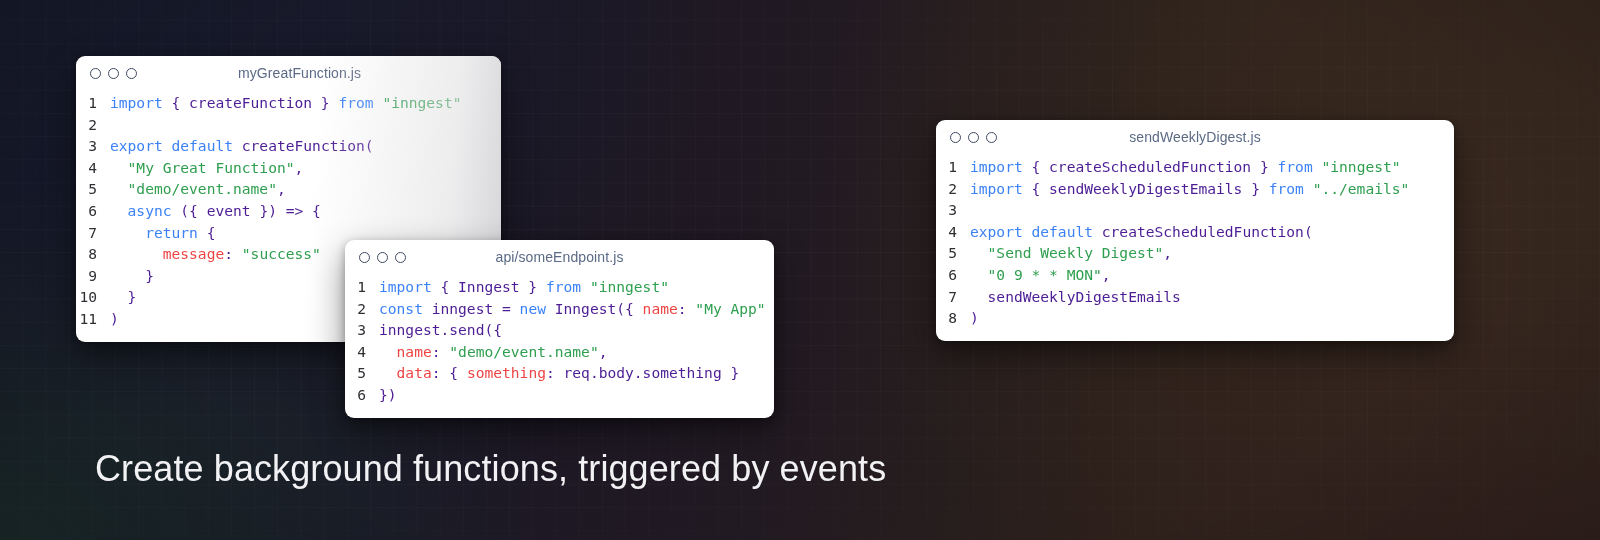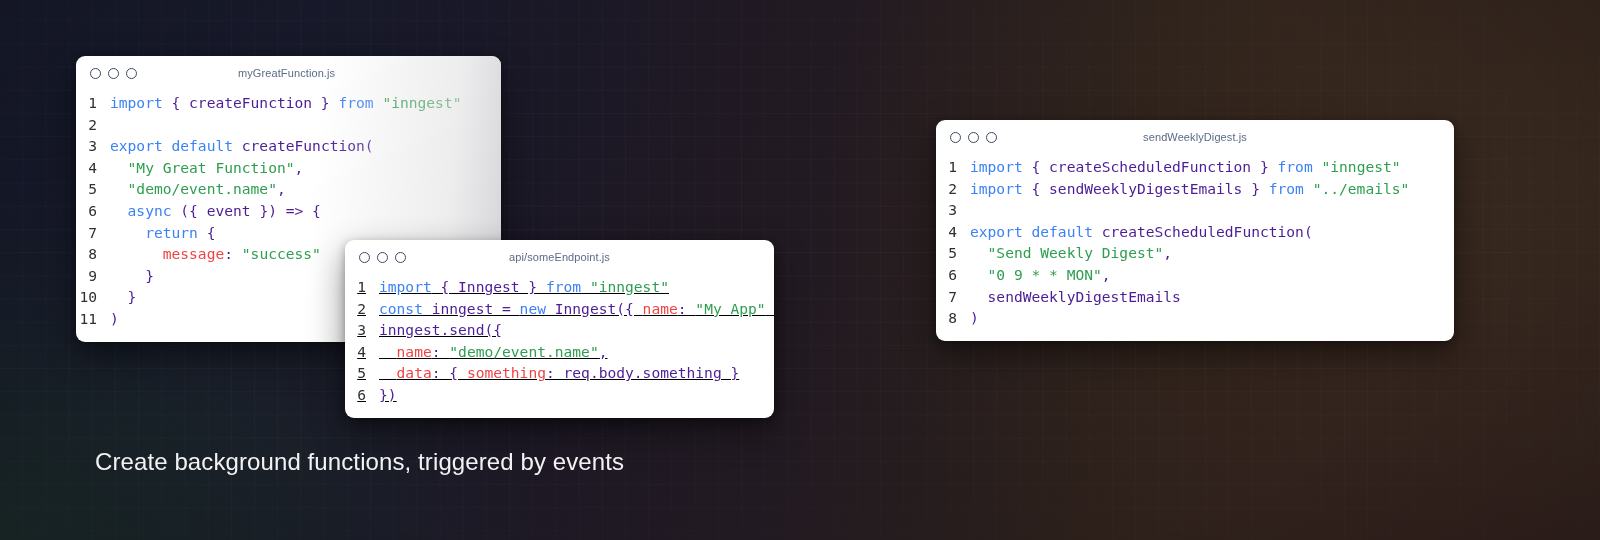--- a/index.html
+++ b/index.html
@@ -74,21 +74,21 @@
   .dots { display:flex; gap:7px; padding-left:14px; }
   .dot {
     width:11px; height:11px; border-radius:50%;
     border:1.4px solid #3e4a63;
     background:transparent;
   }
   .win-title {
     position:absolute;
     left:0; right:0;
     text-align:center;
-    font-size:11px;
+    font-size:14px;
     color:#5b6a86;
     font-family:"Liberation Sans", sans-serif;
     letter-spacing:0.1px;
     pointer-events:none;
   }
   .win-title.offset-left { text-align:left; padding-left:162px; }
 
   .code-body {
     padding:2px 0 12px 0;
     font-family:"DejaVu Sans Mono", monospace;
@@ -113,21 +113,21 @@
   .t-kw  { color:#3b82f6; }
   .t-str { color:#2e9e4f; }
   .t-prop{ color:#ef4444; }
   .t-pln { color:#4c1d95; }
 
   
   .caption {
     position:absolute;
     color:#f2f2f4;
     font-family:"Liberation Sans", sans-serif;
-    font-size:24px;
+    font-size:36px;
     font-weight:400;
     letter-spacing:0.1px;
     white-space:nowrap;
   }
 </style>
 </head>
 <body>
 
 <div id="stage">
 
@@ -152,21 +152,21 @@
       <div class="dots">
         <span class="dot"></span>
         <span class="dot"></span>
         <span class="dot"></span>
       </div>
       <div class="win-title">sendWeeklyDigest.js</div>
     </div>
     <div class="code-body"><div class="code-line"><span class="ln">1</span><span class="src"><span class="t-kw">import</span><span class="t-pln"> { createScheduledFunction } </span><span class="t-kw">from</span><span class="t-pln"> </span><span class="t-str">"inngest"</span></span></div><div class="code-line"><span class="ln">2</span><span class="src"><span class="t-kw">import</span><span class="t-pln"> { sendWeeklyDigestEmails } </span><span class="t-kw">from</span><span class="t-pln"> </span><span class="t-str">"../emails"</span></span></div><div class="code-line"><span class="ln">3</span><span class="src"><span class="t-pln"></span></span></div><div class="code-line"><span class="ln">4</span><span class="src"><span class="t-kw">export default</span><span class="t-pln"> createScheduledFunction(</span></span></div><div class="code-line"><span class="ln">5</span><span class="src"><span class="t-pln">  </span><span class="t-str">"Send Weekly Digest"</span><span class="t-pln">,</span></span></div><div class="code-line"><span class="ln">6</span><span class="src"><span class="t-pln">  </span><span class="t-str">"0 9 * * MON"</span><span class="t-pln">,</span></span></div><div class="code-line"><span class="ln">7</span><span class="src"><span class="t-pln">  sendWeeklyDigestEmails</span></span></div><div class="code-line"><span class="ln">8</span><span class="src"><span class="t-pln">)</span></span></div></div>
   </div>
 
-  <div class="code-window" style="left:345px; top:240px; width:429px;text-decoration:underline;">
+  <div class="code-window" style="left:345px; top:240px; width:429px;">
     <div class="titlebar">
       <div class="dots">
         <span class="dot"></span>
         <span class="dot"></span>
         <span class="dot"></span>
       </div>
       <div class="win-title">api/someEndpoint.js</div>
     </div>
     <div class="code-body"><div class="code-line"><span class="ln">1</span><span class="src"><span class="t-kw">import</span><span class="t-pln"> { Inngest } </span><span class="t-kw">from</span><span class="t-pln"> </span><span class="t-str">"inngest"</span></span></div><div class="code-line"><span class="ln">2</span><span class="src"><span class="t-kw">const</span><span class="t-pln"> inngest = </span><span class="t-kw">new</span><span class="t-pln"> Inngest({ </span><span class="t-prop">name</span><span class="t-pln">: </span><span class="t-str">"My App"</span><span class="t-pln"> })</span></span></div><div class="code-line"><span class="ln">3</span><span class="src"><span class="t-pln">inngest.send({</span></span></div><div class="code-line"><span class="ln">4</span><span class="src"><span class="t-pln">  </span><span class="t-prop">name</span><span class="t-pln">: </span><span class="t-str">"demo/event.name"</span><span class="t-pln">,</span></span></div><div class="code-line"><span class="ln">5</span><span class="src"><span class="t-pln">  </span><span class="t-prop">data</span><span class="t-pln">: { </span><span class="t-prop">something</span><span class="t-pln">: req.body.something }</span></span></div><div class="code-line"><span class="ln">6</span><span class="src"><span class="t-pln">})</span></span></div></div>
   </div>

